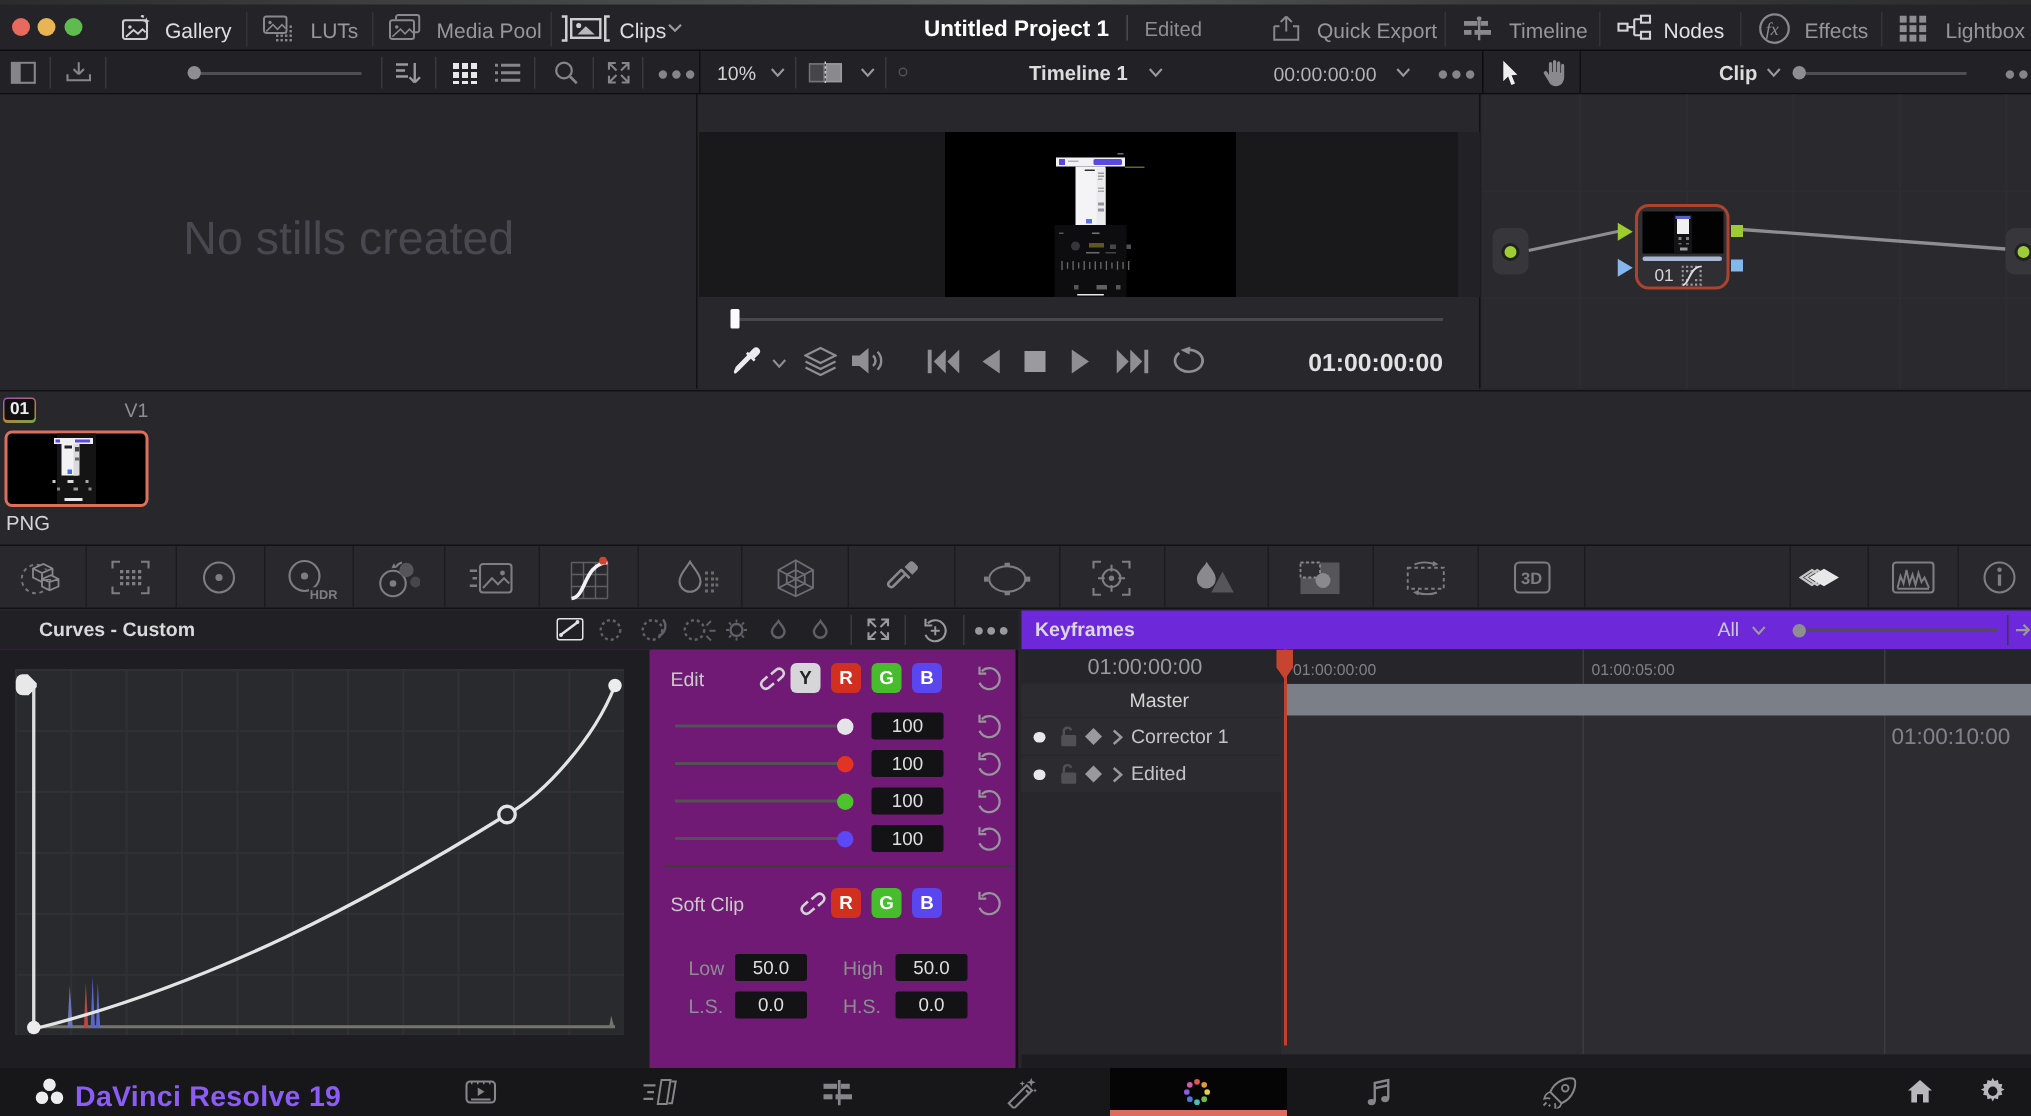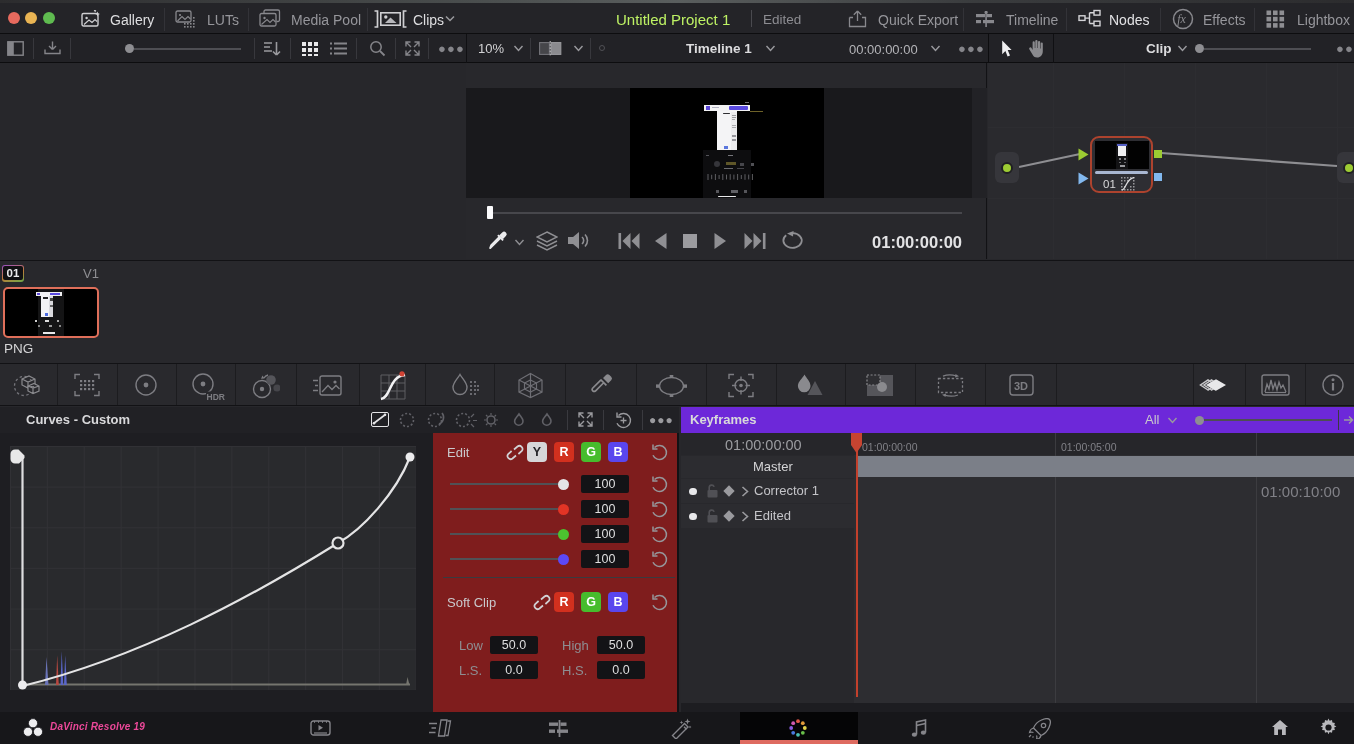--- a/index.html
+++ b/index.html
@@ -63,21 +63,21 @@
     <path d="M33.5 1 H30.5 V17 H33.5" fill="none" stroke="#cfcfd2" stroke-width="1.7"></path>
     <rect x="7.8" y="2.8" width="19.4" height="12.4" fill="none" stroke="#cfcfd2" stroke-width="1.6"></rect>
     <circle cx="12.8" cy="7" r="1.7" fill="#cfcfd2"></circle>
     <path d="M12 13 L17.5 7.5 L23.5 13 Z" fill="#b8b8bc"></path>
   </svg>
   <div class="abs" style="left:413px;top:12px;font-size:14px;color:#dedee0;">Clips</div>
   <svg class="abs" style="left:444px;top:15px;" width="12" height="8" viewBox="0 0 12 8">
         <path d="M2 1.5 L6 5.5 L10 1.5" fill="none" stroke="#9a9a9e" stroke-width="1.5"></path>
       </svg>
 
-  <div class="abs" style="left:616px;top:11px;width:140px;font-size:15px;font-weight:normal;color:#bef264;">Untitled Project 1</div>
+  <div class="abs" style="left:616px;top:11px;width:140px;font-size:15px;font-weight:bold;color:#ffffff;">Untitled Project 1</div>
   <div class="abs" style="left:751px;top:10px;width:1px;height:17px;background:#4a4a4f;"></div>
   <div class="abs" style="left:763px;top:12px;font-size:13.5px;color:#8d8d92;">Edited</div>
 
   <svg class="abs" style="left:848px;top:10px;" width="19" height="18" viewBox="0 0 19 18">
     <path d="M1.5 7.5 H5 M14 7.5 H17.5 V16.5 H1.5 V7.5" fill="none" stroke="#88888d" stroke-width="1.3"></path>
     <path d="M9.5 1.5 V11 M9.5 1 L5.8 4.7 M9.5 1 L13.2 4.7" fill="none" stroke="#88888d" stroke-width="1.3"></path>
   </svg>
   <div class="abs" style="left:878px;top:12px;font-size:14px;color:#96969b;">Quick Export</div>
   <div class="abs" style="left:963px;top:8px;width:1px;height:23px;background:#333338;"></div>
 
@@ -223,20 +223,23 @@
   <div class="abs" style="left:1053px;top:0px;width:1px;height:29px;background:#101013;"></div>
   <div class="abs" style="left:1146px;top:7px;font-size:13.5px;font-weight:bold;color:#dcdcde;">Clip</div>
   <svg class="abs" style="left:1177px;top:11px;" width="11" height="7" viewBox="0 0 11 7">
         <path d="M1.5 1 L5.5 5.5 L9.5 1" fill="none" stroke="#9a9a9e" stroke-width="1.4"></path>
       </svg>
   <div class="abs" style="left:1195px;top:10px;width:9px;height:9px;border-radius:50%;background:#8e8e92;"></div>
   <div class="abs" style="left:1204px;top:13.5px;width:107px;height:2px;background:#4e4e53;"></div>
   <div class="abs" style="left:1336px;top:12.5px;color:#85858a;font-size:13px;letter-spacing:1.2px;line-height:4px;">●●●</div>
 </div>
 
+<div class="abs" id="gallery" style="left:0;top:63px;width:465px;height:196px;background:#27272b;border-right:1px solid #121215;">
+  <div class="abs" style="left:0;top:78px;width:465px;text-align:center;font-size:31px;color:#48484e;">No stills created</div>
+</div>
 
 <div class="abs" id="viewer" style="left:466px;top:63px;width:521px;height:196px;background:#28282c;border-right:1px solid #121215;">
 
   <div class="abs" style="left:0;top:25px;width:521px;height:110px;background:#19191c;"></div>
   <div class="abs" style="left:164px;top:25px;width:194px;height:110px;background:#000;"></div>
   <div class="abs" style="left:506px;top:25px;width:15px;height:110px;background:#222226;"></div>
   <div class="abs" style="left:237px;top:87px;width:48px;height:48px;background:#0d0d0f;"></div>
 
   <div class="abs" style="left:238px;top:42px;width:46px;height:6px;background:#f2f2f4;"></div>
   <div class="abs" style="left:240px;top:43px;width:4px;height:4px;background:#5b47d6;"></div>
@@ -639,21 +642,21 @@
         <path d="M1.5 1 L5.5 5.5 L9.5 1" fill="none" stroke="#9a9a9e" stroke-width="1.4"></path>
       </svg>
   <div class="abs" style="left:514px;top:8.5px;width:9px;height:9px;border-radius:50%;background:#8e8e92;"></div>
   <div class="abs" style="left:523px;top:12px;width:128px;height:2px;background:#4e4e53;"></div>
   <div class="abs" style="left:657px;top:3px;width:1px;height:20px;background:#3a3a3f;"></div>
   <svg class="abs" style="left:662px;top:6px;" width="14" height="14" viewBox="0 0 14 14">
     <path d="M1 7 H9 M6 3.5 L9.5 7 L6 10.5 M12.5 1.5 V12.5" fill="none" stroke="#9a9a9e" stroke-width="1.5"></path>
   </svg>
 </div>
 
-<div class="abs" id="curves" style="left:0;top:433px;width:679px;height:279px;background:#7f1d1d;border-right:2px solid #121215;">
+<div class="abs" id="curves" style="left:0;top:433px;width:679px;height:279px;background:#701a75;border-right:2px solid #121215;">
   <div class="abs" style="left:0;top:0;width:433px;height:279px;background:#1e1e22;"></div>
   <div class="abs" style="left:10px;top:13px;width:406px;height:244px;background:#292a2d;
     background-image:linear-gradient(#313135 1px, transparent 1px),linear-gradient(90deg,#313135 1px, transparent 1px);
     background-size:36.9px 40.65px;background-position:0px 0px;"></div>
   <svg class="abs" style="left:0;top:0;" width="433" height="279" viewBox="0 0 433 279">
 
     <rect x="22" y="250.5" width="388" height="2" fill="#75756e"></rect>
     <path d="M45 252 l1.5 -28 l2 28 Z" fill="#6a74b8"></path>
     <path d="M56 252 l1.2 -30 l1.6 30 Z" fill="#b84840"></path>
     <path d="M60.5 252 l1.2 -34 l1.6 34 Z" fill="#5a66c8"></path>
@@ -792,21 +795,21 @@
 <div class="abs" id="bottombar" style="left:0;top:712px;width:1354px;height:32px;background:#17171a;">
 
   <div class="abs" style="left:740px;top:0;width:118px;height:28px;background:#050506;"></div>
   <div class="abs" style="left:740px;top:28px;width:118px;height:4px;background:#de6b60;"></div>
 
   <svg class="abs" style="left:22px;top:6px;" width="22" height="20" viewBox="0 0 22 20">
     <circle cx="11" cy="5.2" r="4.6" fill="#ededef" stroke="#17171a" stroke-width="0.8"></circle>
     <circle cx="6" cy="13.8" r="4.6" fill="#ededef" stroke="#17171a" stroke-width="0.8"></circle>
     <circle cx="16" cy="13.8" r="4.6" fill="#ededef" stroke="#17171a" stroke-width="0.8"></circle>
   </svg>
-  <div class="abs" style="left:50px;top:9px;font-size:10px;font-weight:bold;color:#ec4899;letter-spacing:0.2px;font-style:italic;">DaVinci Resolve 19</div>
+  <div class="abs" style="left:50px;top:9px;font-size:19px;font-weight:bold;color:#8b5cf6;letter-spacing:0.2px;">DaVinci Resolve 19</div>
 
   <svg class="abs" style="left:310px;top:8px;" width="21" height="16" viewBox="0 0 21 16">
     <rect x="1" y="1" width="19" height="14" rx="2.5" fill="none" stroke="#85858a" stroke-width="1.4"></rect>
     <path d="M8.5 5 L13 7.8 L8.5 10.6 Z" fill="#85858a"></path>
     <path d="M4 13 H17" stroke="#85858a" stroke-width="1.2"></path>
     <path d="M4.5 2.8 V1.2 M8.5 2.8 V1.2 M12.5 2.8 V1.2 M16.5 2.8 V1.2" stroke="#85858a" stroke-width="1"></path>
   </svg>
 
   <svg class="abs" style="left:428px;top:7px;" width="25" height="18" viewBox="0 0 25 18">
     <path d="M13 1 H19 L16.5 17 H10.5 Z" fill="none" stroke="#85858a" stroke-width="1.3"></path>

